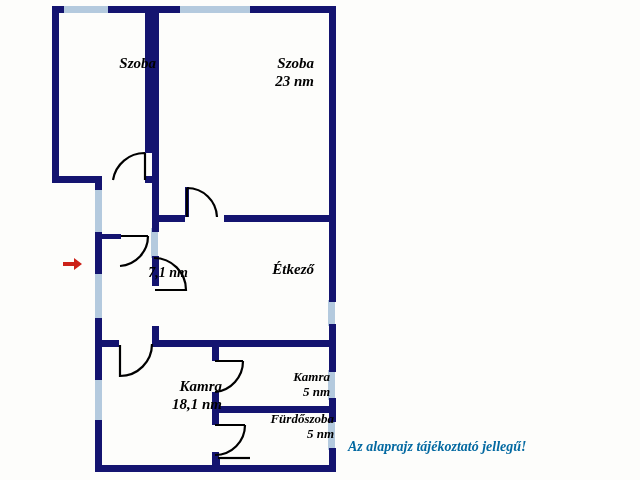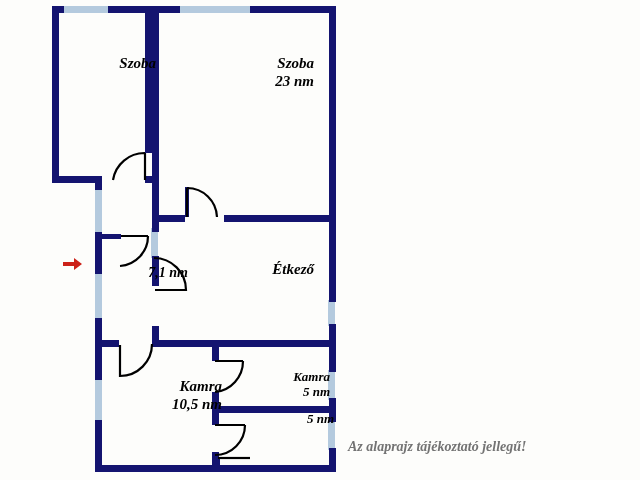--- a/index.html
+++ b/index.html
@@ -42,21 +42,21 @@
   .lbl-kamra   { left: 240px; top: 369px; width: 90px;  font-size: 13px; }
   .lbl-furdo   { left: 226px; top: 411px; width: 108px; font-size: 13px; }
   .disclaimer {
     position: absolute;
     left: 348px;
     top: 439px;
     font-family: "Liberation Serif", "DejaVu Serif", serif;
     font-style: italic;
     font-weight: bold;
     font-size: 14px;
-    color: #737373;
+    color: #0369a1;
     white-space: nowrap;
     user-select: none;
   }
 </style>
 </head>
 <body>
 
 <div id="canvas">
 
   <svg id="floorplan-svg" viewBox="0 0 640 480">
@@ -167,27 +167,28 @@
   <div class="room-label lbl-etkezo">
     <span class="rl-name">Étkező</span>
   </div>
 
   <div class="room-label lbl-eloszoba">
     <span class="rl-area">7,1 nm</span>
   </div>
 
   <div class="room-label lbl-konyha">
     <span class="rl-name">Kamra</span>
-    <span class="rl-area">10,5 nm</span>
+    <span class="rl-area">18,1 nm</span>
   </div>
 
   <div class="room-label lbl-kamra">
     <span class="rl-name">Kamra</span>
     <span class="rl-area">5 nm</span>
   </div>
 
   <div class="room-label lbl-furdo">
+    <span class="rl-name">Fürdőszoba</span>
     <span class="rl-area">5 nm</span>
   </div>
 
   <div class="disclaimer">Az alaprajz tájékoztató jellegű!</div>
 
 </div>
 
 </body></html>

